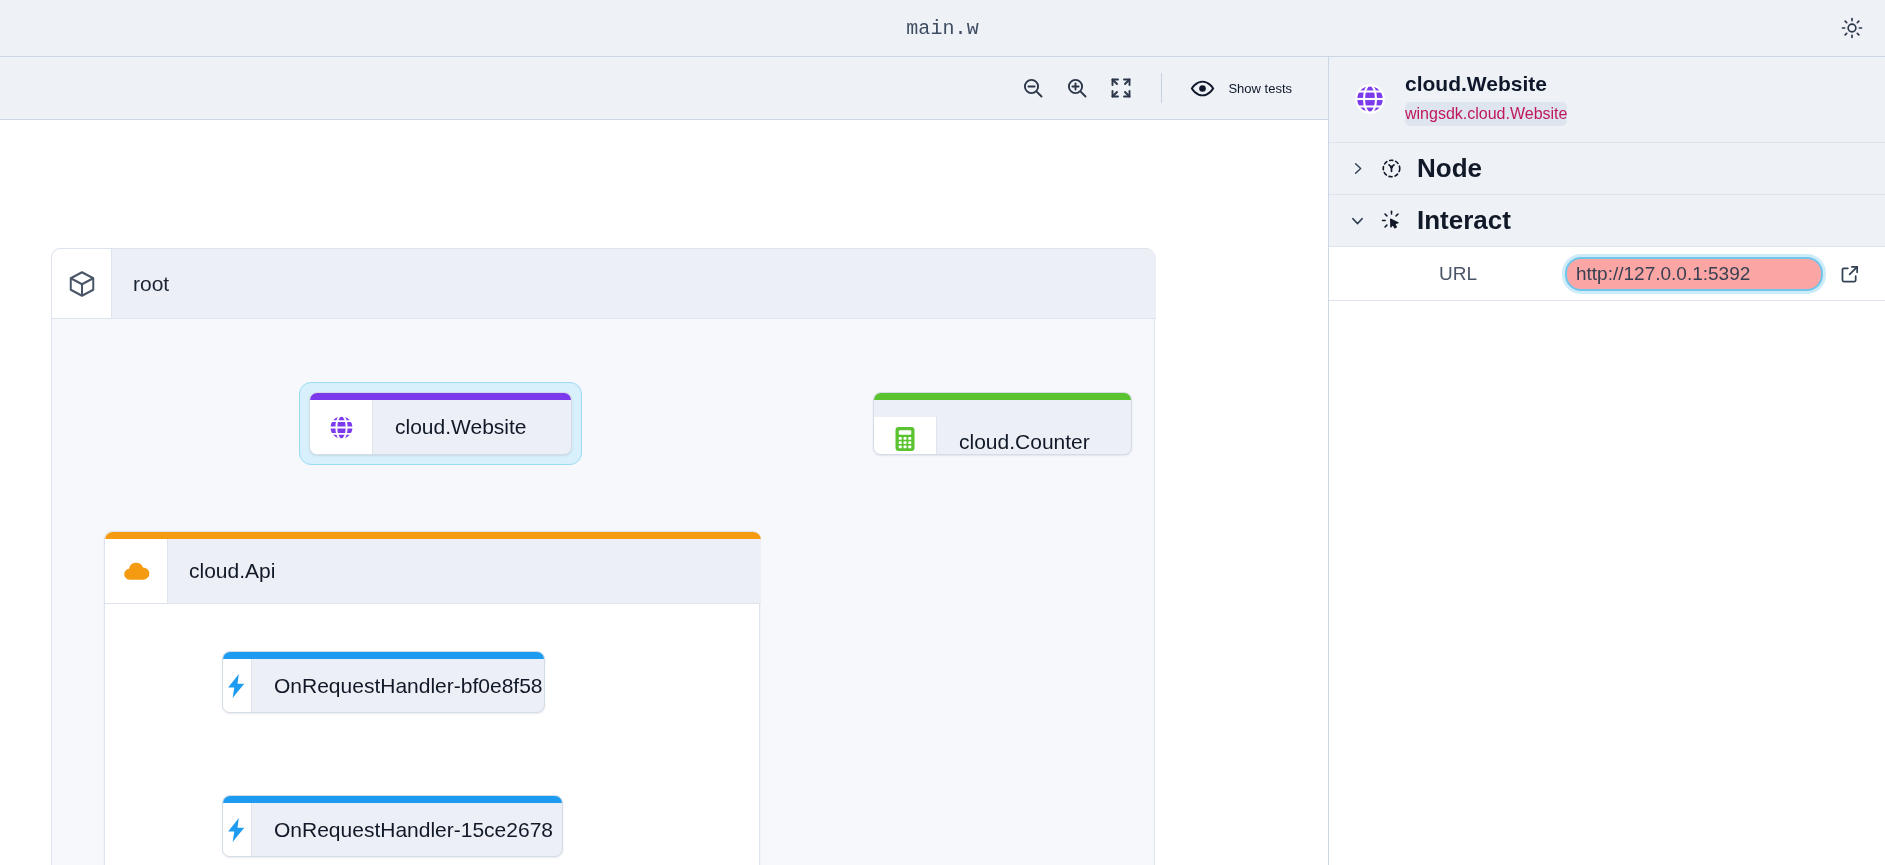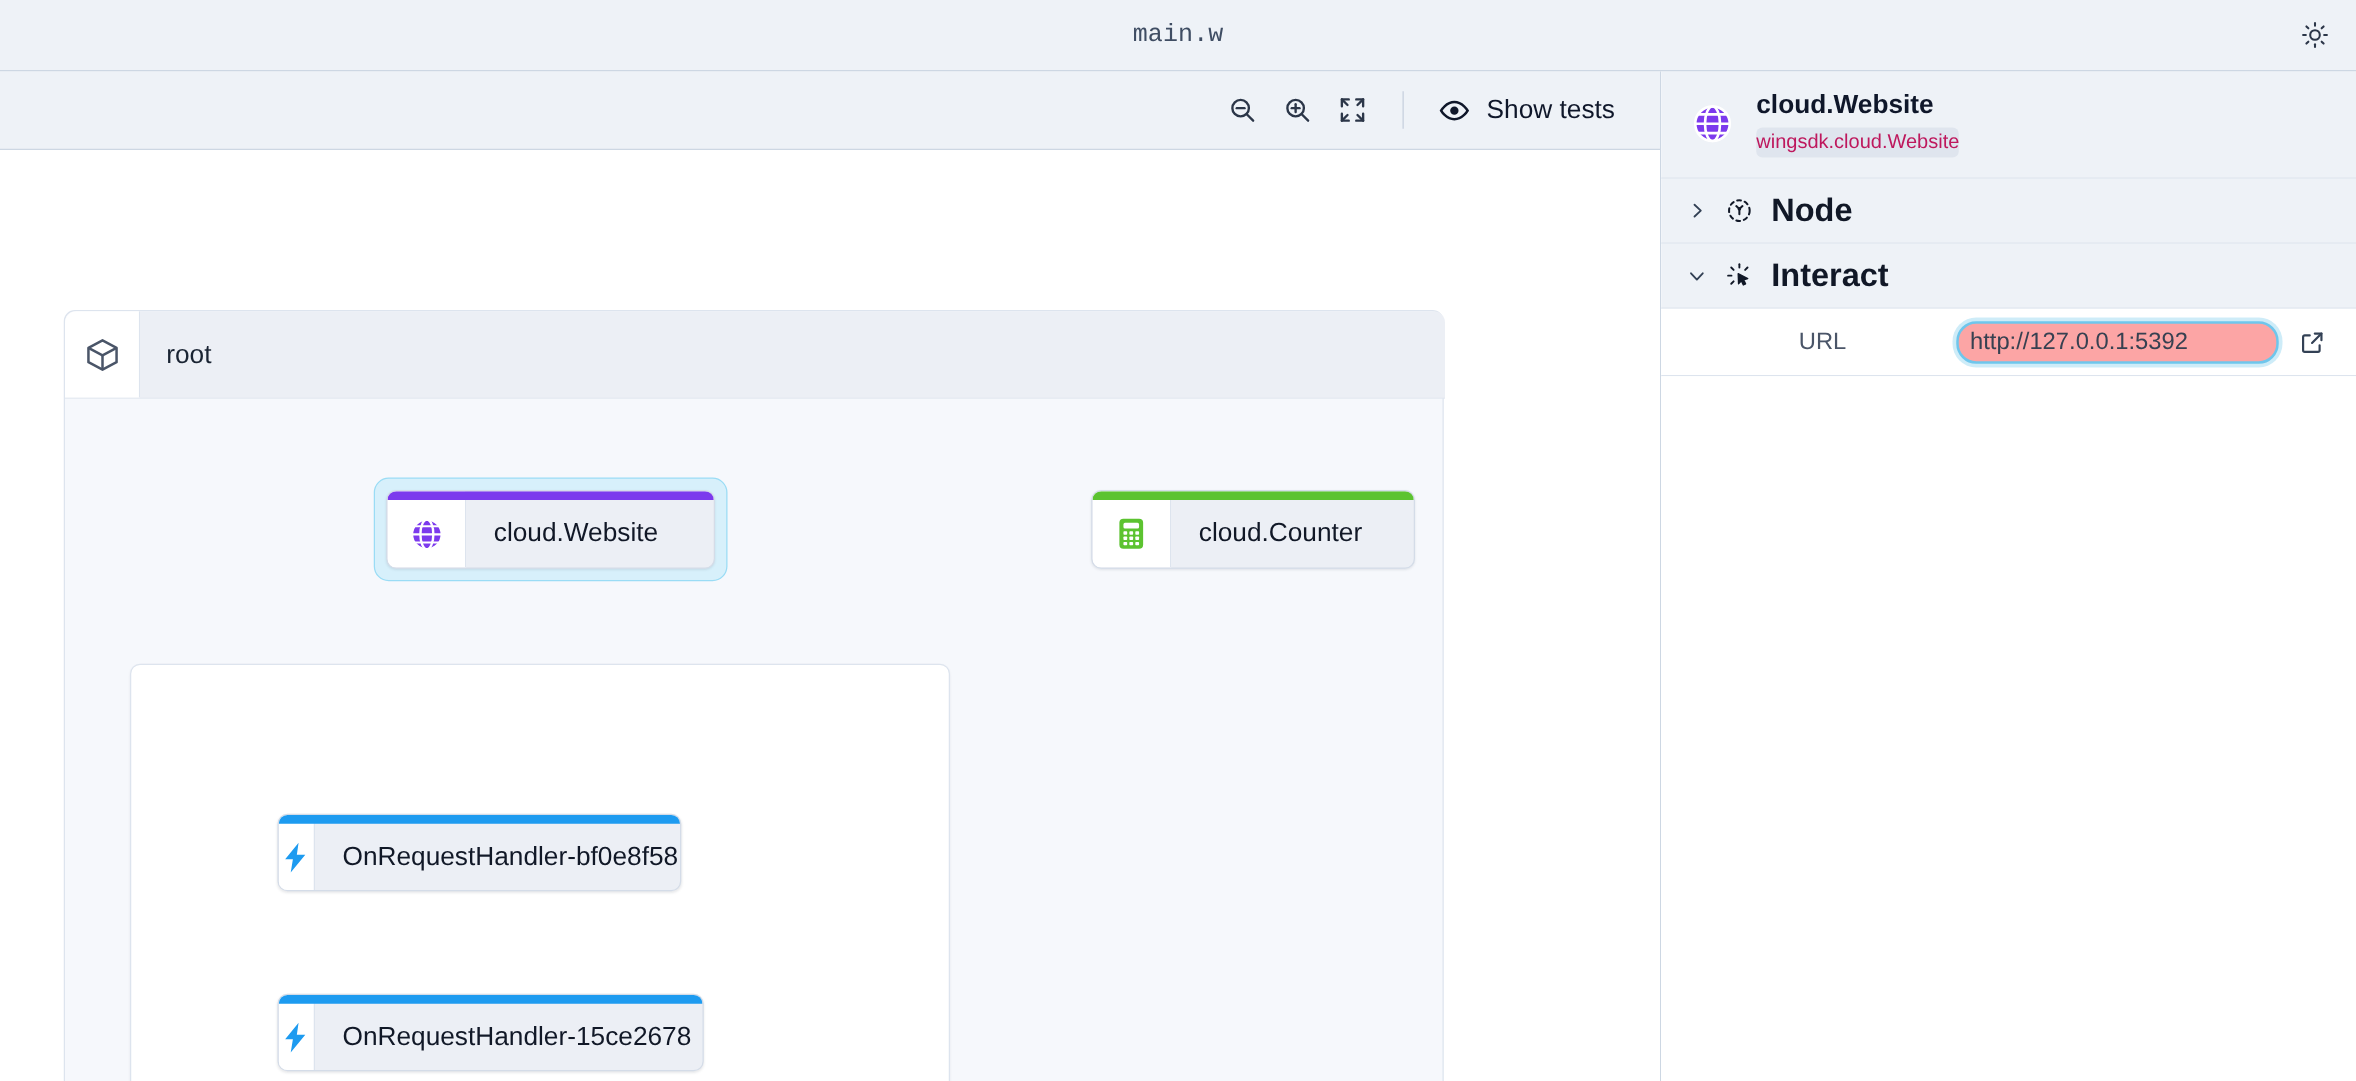--- a/index.html
+++ b/index.html
@@ -41,21 +41,21 @@
   }
   .tb-btn {
     width: 44px; height: 40px; display: flex; align-items: center; justify-content: center;
     cursor: pointer; border-radius: 6px; color: #2b3648;
   }
   .tb-sep { width: 1px; height: 30px; background: #c6d0de; margin: 0 18px; }
   .tb-toggle {
     display: flex; align-items: center; gap: 13px; cursor: pointer;
     padding: 6px 10px; border-radius: 6px; color: #111827;
   }
-  .tb-toggle .lbl { font-size: 21px; color:#0f172a; }
+  .tb-toggle .lbl { font-size: 13px; color:#0f172a; }
 
   .canvas { flex: 1 1 auto; position: relative; background: #ffffff; overflow: hidden; }
 
   
   .root-box {
     position: absolute; left: 51px; top: 128px; width: 1104px; height: 697px;
     background: #f6f8fc; border: 1px solid #dde4ee; border-radius: 9px;
   }
   .root-head {
     position: absolute; left: 0px; top: 0px; width: 1104px; height: 70px;
@@ -266,21 +266,21 @@
               <circle cx="12" cy="12" r="9.2" stroke="#ffffff" stroke-width="1.5" fill="none"></circle>
               <ellipse cx="12" cy="12" rx="4" ry="9.2" stroke="#ffffff" stroke-width="1.5" fill="none"></ellipse>
               <line x1="2.8" y1="12" x2="21.2" y2="12" stroke="#ffffff" stroke-width="1.5"></line>
               <line x1="4.3" y1="7" x2="19.7" y2="7" stroke="#ffffff" stroke-width="1.3"></line>
               <line x1="4.3" y1="17" x2="19.7" y2="17" stroke="#ffffff" stroke-width="1.3"></line>
             </svg>
           </div>
           <div class="nm">cloud.Website</div>
         </div>
 
-        <div class="node" style="left:873px; top:272px; width:259px; height:63px;">
+        <div class="node" style="left:873px; top:272px; width:259px; height:63px;align-items:flex-end;">
           <div class="topbar" style="background:#5cc330;"></div>
           <div class="ic">
             <svg width="30" height="30" viewBox="0 0 24 24">
               <rect x="4.4" y="2.4" width="15.2" height="19.2" rx="2.6" fill="#5cc330"></rect>
               <rect x="7" y="5" width="10" height="3.6" rx="1" fill="#ffffff"></rect>
               <g fill="#ffffff">
                 <rect x="7" y="10.4" width="2.4" height="2.2" rx=".5"></rect>
                 <rect x="10.8" y="10.4" width="2.4" height="2.2" rx=".5"></rect>
                 <rect x="14.6" y="10.4" width="2.4" height="2.2" rx=".5"></rect>
                 <rect x="7" y="13.8" width="2.4" height="2.2" rx=".5"></rect>
@@ -289,20 +289,29 @@
                 <rect x="7" y="17.2" width="2.4" height="2.2" rx=".5"></rect>
                 <rect x="10.8" y="17.2" width="2.4" height="2.2" rx=".5"></rect>
                 <rect x="14.6" y="17.2" width="2.4" height="2.2" rx=".5"></rect>
               </g>
             </svg>
           </div>
           <div class="nm">cloud.Counter</div>
         </div>
 
         <div class="cbox" style="left:104px; top:411px; width:656px; height:372px;">
+          <div class="chead" style="width:656px;">
+            <div class="topbar" style="background:#f59b11;"></div>
+            <div class="ic">
+              <svg width="31" height="31" viewBox="0 0 24 24">
+                <path d="M6.6 18.3a4.2 4.2 0 0 1-.35-8.38 5.6 5.6 0 0 1 10.74-1.1 4.2 4.2 0 0 1 .5 9.48Z" fill="#f59b11"></path>
+              </svg>
+            </div>
+            <div class="nm">cloud.Api</div>
+          </div>
 
           <div class="node" style="left:117px; top:119px; width:323px; height:62px;">
             <div class="topbar" style="background:#1d9bf0;"></div>
             <div class="ic">
               <svg width="28" height="28" viewBox="0 0 24 24">
                 <path d="M13.6 1.8 4.4 13.2h5.3L8.2 22.2l10-12.1h-5.8Z" fill="#1d9bf0"></path>
               </svg>
             </div>
             <div class="nm">OnRequestHandler-bf0e8f58</div>
           </div>

